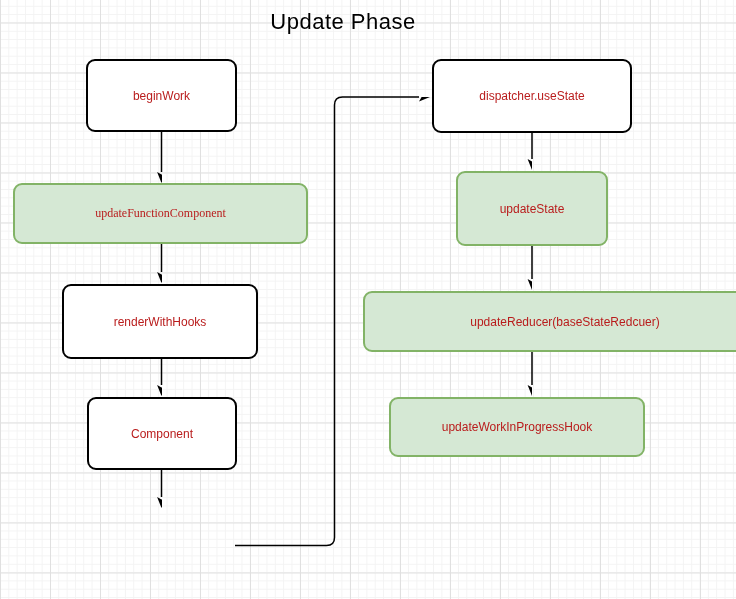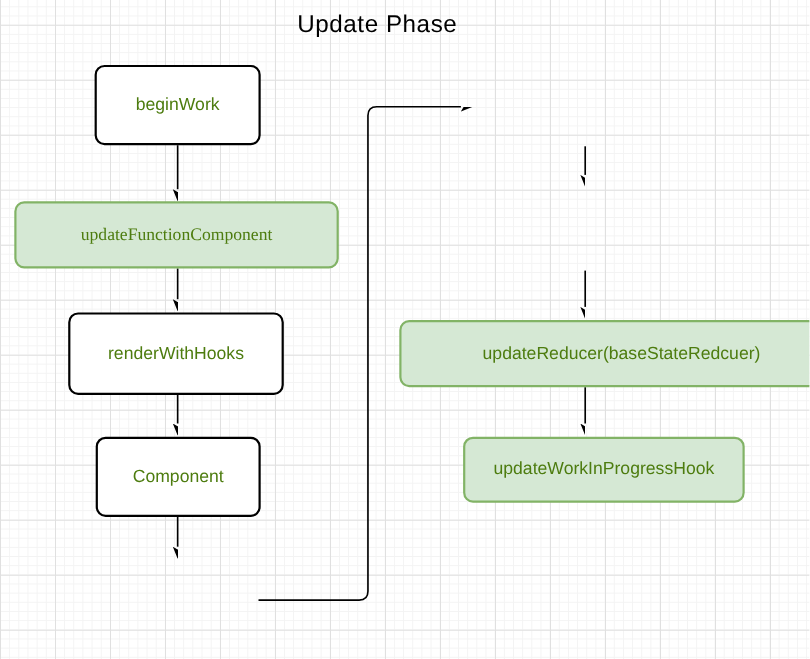--- a/index.html
+++ b/index.html
@@ -33,35 +33,35 @@
     letter-spacing:0.5px;
     color:#000000;
     white-space:nowrap;
   }
   svg.edges{position:absolute;left:0;top:0;z-index:1;}
   .node{
     position:absolute;z-index:2;
     box-sizing:border-box;
     display:flex;align-items:center;justify-content:center;
     border-radius:9px;
-    font-size:16px;color:#4d7c0f;
+    font-size:12px;color:#b91c1c;
     white-space:nowrap;text-align:center;
     padding:16px 4px;
   }
   .node.white{background:#ffffff;border:2px solid #000000;}
   .node.green{background:#d5e8d4;border:2px solid #82b366;}
   #n-beginwork              {left:86px; top:59px; width:151px;height:73px;}
   #n-updatefunctioncomponent{left:13px; top:183px;width:295px;height:61px;font-family:Liberation Serif, serif;}
   #n-renderwithhooks        {left:62px; top:284px;width:196px;height:75px;}
   #n-component              {left:87px; top:397px;width:150px;height:73px;}
   #n-usestate               {left:87px; top:509px;width:148px;height:74px;}
   #n-dispatcher-usestate    {left:432px;top:59px; width:200px;height:74px;}
   #n-updatestate            {left:456px;top:171px;width:152px;height:75px;}
   #n-updatereducer          {left:363px;top:291px;width:404px;height:61px;}
-  #n-updateworkinprogresshook{left:389px;top:397px;width:256px;height:60px;margin-left:32px;}
+  #n-updateworkinprogresshook{left:389px;top:397px;width:256px;height:60px;}
 </style>
 </head>
 <body>
 
 <div class="canvas">
 
   <div class="title">Update Phase</div>
 
   <svg class="edges" width="736" height="599" viewBox="0 0 736 599">
     <defs>
@@ -83,19 +83,21 @@
 
   <div class="node white" id="n-beginwork">beginWork</div>
 
   <div class="node green" id="n-updatefunctioncomponent">updateFunctionComponent</div>
 
   <div class="node white" id="n-renderwithhooks">renderWithHooks</div>
 
   <div class="node white" id="n-component">Component</div>
 
 
+  <div class="node white" id="n-dispatcher-usestate">dispatcher.useState</div>
 
+  <div class="node green" id="n-updatestate">updateState</div>
 
   <div class="node green" id="n-updatereducer">updateReducer(baseStateRedcuer)</div>
 
   <div class="node green" id="n-updateworkinprogresshook">updateWorkInProgressHook</div>
 
 </div>
 
 </body></html>

